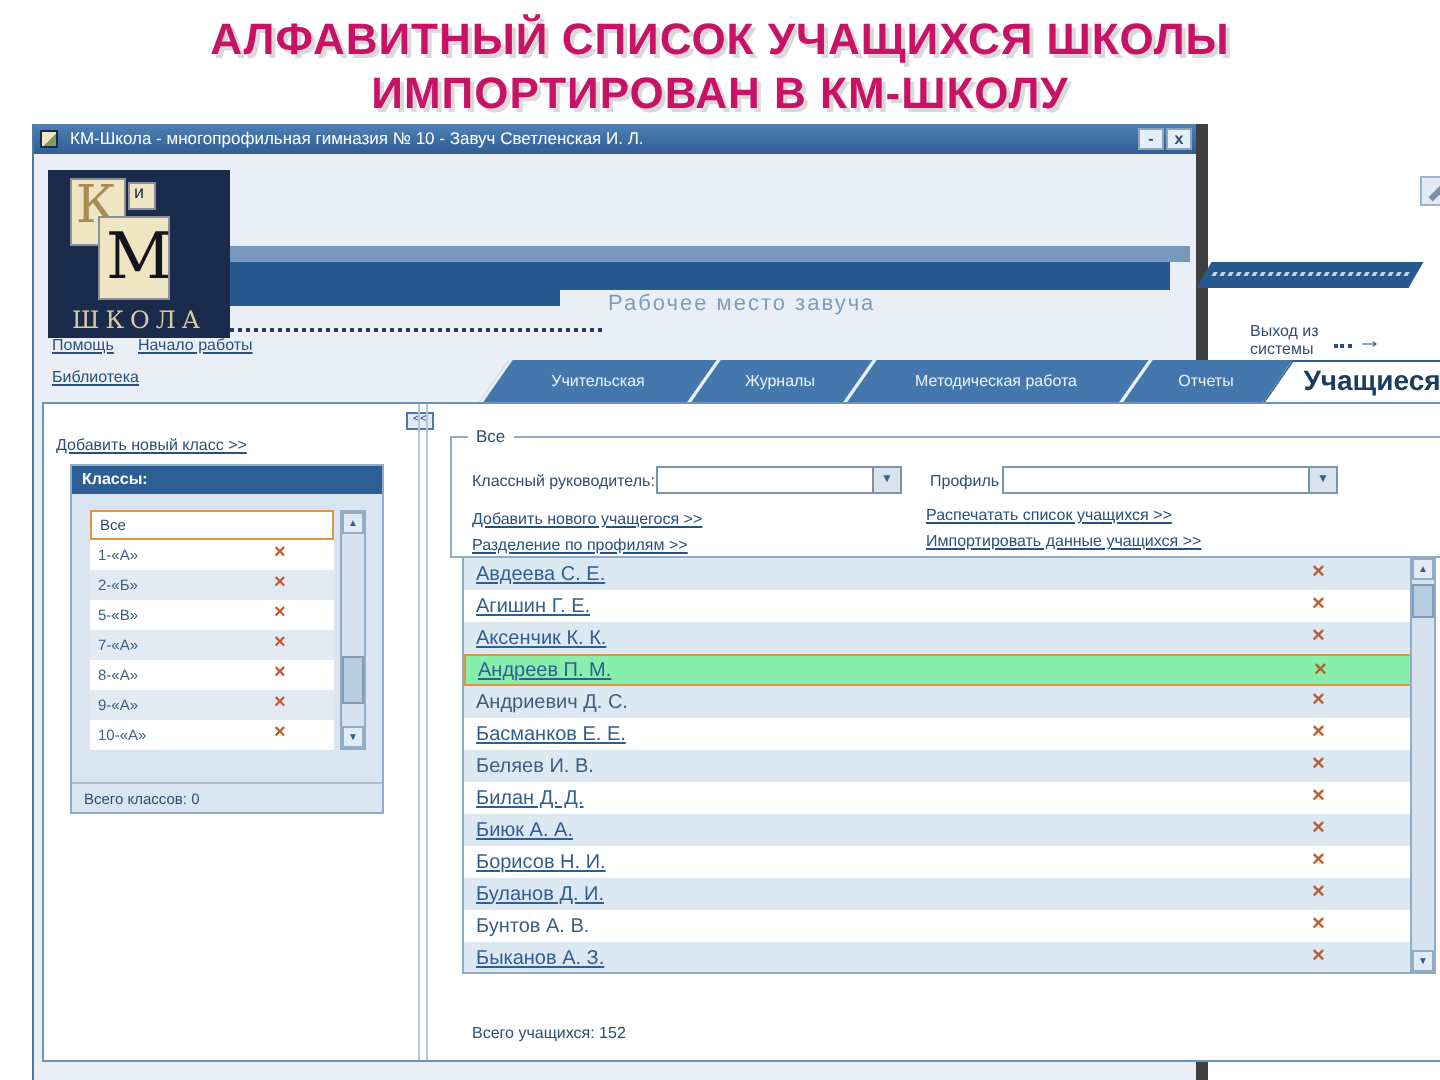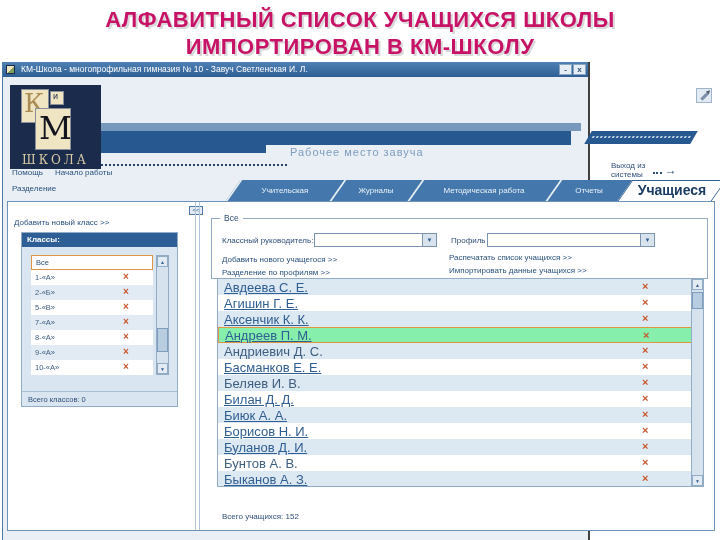--- a/index.html
+++ b/index.html
@@ -3,22 +3,22 @@
 <meta charset="utf-8">
 <style>
   html,body{margin:0;padding:0;background:#fff;}
   #root{position:relative;width:720px;height:540px;background:#fff;overflow:hidden;
         font-family:"Liberation Sans",sans-serif;-webkit-font-smoothing:antialiased;}
   
   .slide-title{position:absolute;left:0;top:6px;width:100%;text-align:center;
     font-weight:bold;font-size:22px;line-height:27px;color:#C71266;
     text-shadow:2px 2px 0 #D9D9D9;letter-spacing:.5px;}
   
-  .window{position:absolute;left:2px;top:62px;width:588px;height:478px;
-    background:#E9EFF4;border-left:1px solid #4E79A5;border-right:2px solid #404040;box-sizing:border-box;}
+  .window{position:absolute;left:16px;top:62px;width:588px;height:478px;
+    background:#E9EFF4;border-left:1px solid #4E79A5;border-right:6px solid #404040;box-sizing:border-box;}
   .titlebar{position:absolute;left:0;top:0;right:0;height:15px;
     background:linear-gradient(180deg,#4F81B5,#2E5E93);color:#fff;font-size:8.5px;line-height:15px;
     padding-left:18px;box-sizing:border-box;white-space:nowrap;overflow:hidden;}
   .tb-icon{position:absolute;left:3px;top:3px;width:9px;height:9px;
     background:linear-gradient(135deg,#EFE5C2 55%,#7FA05A 55%);border:1px solid #1B2B4B;box-sizing:border-box;}
   .tb-btns{position:absolute;right:2px;top:2px;display:flex;gap:1px;}
   .tb-btn{width:13px;height:11px;background:#E6EDF4;border:1px solid #8AA5BF;
     font-size:8px;font-weight:bold;color:#2F4E77;text-align:center;line-height:9px;box-sizing:border-box;}
   
   .logo{position:absolute;left:7px;top:23px;width:91px;height:84px;background:#1B2B4B;}
@@ -42,21 +42,21 @@
   .logout{position:absolute;left:608px;top:99px;display:flex;align-items:center;gap:3px;cursor:pointer;}
   .logout .txt{font-size:8px;color:#2F4E77;}
   .logout .dots{width:16px;height:5px;border-bottom:2px dotted #2F4E77;}
   .logout .arr{font-size:12px;font-weight:bold;color:#2F4E77;line-height:8px;}
   .edit-btn{position:absolute;left:693px;top:26px;width:16px;height:15px;background:#E2EBF3;
     border:1px solid #9FB4C9;box-sizing:border-box;cursor:pointer;}
   .pencil{position:absolute;left:3px;top:6px;width:9px;height:3px;background:#7C8FA6;transform:rotate(-45deg);}
   .pencil::after{content:"";position:absolute;right:-4px;top:-1px;border-left:4px solid #4A5A6E;
     border-top:2.5px solid transparent;border-bottom:2.5px solid transparent;}
   
-  .lnk{font-size:8px;color:#29517D;cursor:pointer;white-space:nowrap;}
+  .lnk{font-size:8px;color:#29517D;text-decoration:underline;cursor:pointer;white-space:nowrap;}
   .nav-help{position:absolute;left:9px;top:106px;}
   .nav-start{position:absolute;left:52px;top:106px;text-align:center;}
   .nav-library{position:absolute;left:9px;top:122px;}
   
   .tabs{position:absolute;left:230px;top:118px;height:21px;display:flex;}
   .tab{position:relative;height:21px;cursor:pointer;}
   .tab .bg{position:absolute;inset:0;background:#4478AD;transform:skewX(-35deg);
     border-left:2px solid #E9EFF4;box-sizing:border-box;}
   .tab .lbl{position:relative;display:block;text-align:center;line-height:21px;
     font-size:8px;color:#EAF1F8;white-space:nowrap;overflow:hidden;}
@@ -96,21 +96,21 @@
   .sel{position:absolute;height:14px;background:#fff;border:1px solid #7A94B0;display:flex;box-sizing:border-box;cursor:pointer;}
   .sel .val{flex:1;font-size:8px;color:#2F4E77;line-height:12px;padding-left:3px;overflow:hidden;}
   .sel .arrbox{width:13px;background:#D9E3ED;border-left:1px solid #7A94B0;display:flex;
     align-items:center;justify-content:center;font-size:6px;color:#33608F;}
   
   .slist{position:absolute;left:209px;top:76px;width:487px;height:209px;border:1px solid #93ACC6;
     background:#fff;box-sizing:border-box;overflow:hidden;}
   .srow{position:relative;height:16px;display:flex;align-items:center;padding-left:6px;
     box-sizing:border-box;background:#fff;cursor:pointer;}
   .srow:nth-child(odd){background:#DCE8F2;}
-  .srow .nm{font-size:13px;color:#2F5E93;text-decoration:underline;}
+  .srow .nm{font-size:10px;color:#2F5E93;text-decoration:underline;}
   .srow.plain .nm{text-decoration:none;color:#3E5E80;}
   .srow.selected{border:1px solid #DF9640;background:#86efac;}
   .srow .del{left:424px;top:2px;}
   .sscroll{position:absolute;right:0;top:0;width:12px;height:100%;background:#D6E2EE;border-left:1px solid #93ACC6;box-sizing:border-box;}
   .stotal{position:absolute;left:214px;top:289px;font-size:8px;color:#2F4E77;margin-top:21px;}
 </style>
 </head>
 <body>
 
 <div id="root">
@@ -153,21 +153,21 @@
       <span class="txt">Выход из системы</span>
       <span class="dots"></span>
       <span class="arr">→</span>
     </div>
     <div class="edit-btn">
       <span class="pencil"></span>
     </div>
 
     <span class="lnk nav-help">Помощь</span>
     <span class="lnk nav-start">Начало работы</span>
-    <span class="lnk nav-library">Разделение</span>
+    <span class="lnk nav-library">Библиотека</span>
 
     <div class="tabs">
       <div class="tab" style="width:104px">
         <span class="bg"></span>
         <span class="lbl">Учительская</span>
       </div>
       <div class="tab" style="width:78px">
         <span class="bg"></span>
         <span class="lbl">Журналы</span>
       </div>

